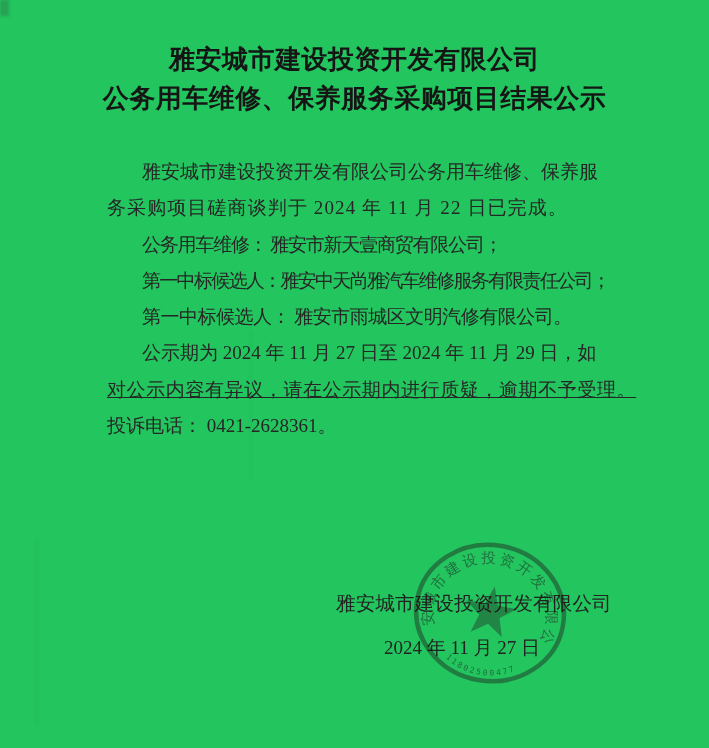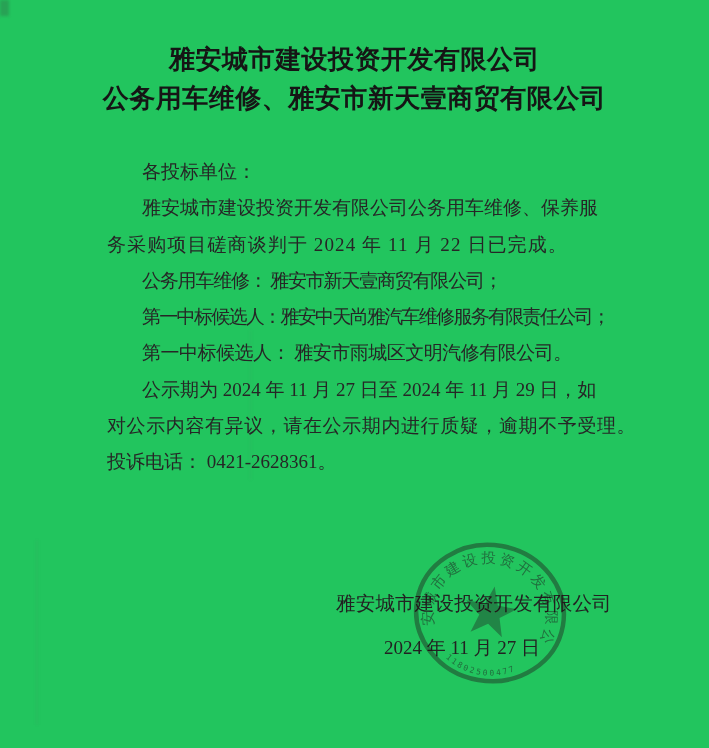--- a/index.html
+++ b/index.html
@@ -28,21 +28,21 @@
   .body-block{
     position:absolute;left:107px;top:154px;width:504px;
     font-size:19px;
   }
   .bodyline{
     height:36.3px;line-height:36.3px;
     white-space:pre;
   }
   .indent{padding-left:35px;}
   .lsp11{letter-spacing:1.1px;}
-  .lsp06{letter-spacing:.6px;}
+  .lsp06{letter-spacing:.6px;text-decoration:underline;}
   .lsm05{letter-spacing:-.5px;}
   .lsm12{letter-spacing:-1.2px;}
   .lsm17{letter-spacing:-1.7px;}
 
   .sig-company{
     position:absolute;left:336px;top:589px;
     font-size:19.5px;line-height:30px;white-space:pre;
     letter-spacing:.2px;color:#222;
   }
   .sig-date{
@@ -75,25 +75,24 @@
 <body>
 
 <div class="page">
 
   <div class="scan-streak streak-a"></div>
   <div class="scan-streak streak-b"></div>
   <div class="corner-smudge"></div>
 
   <div class="title">
     <div>雅安城市建设投资开发有限公司</div>
-    <div>公务用车维修、雅安市新天壹商贸有限公司</div>
+    <div>公务用车维修、保养服务采购项目结果公示</div>
   </div>
 
   <div class="body-block">
-    <div class="bodyline indent">各投标单位：</div>
     <div class="bodyline indent">雅安城市建设投资开发有限公司公务用车维修、保养服</div>
     <div class="bodyline lsp11">务采购项目磋商谈判于 2024 年 11 月 22 日已完成。</div>
     <div class="bodyline indent lsm12">公务用车维修： 雅安市新天壹商贸有限公司；</div>
     <div class="bodyline indent lsm17">第一中标候选人：雅安中天尚雅汽车维修服务有限责任公司；</div>
     <div class="bodyline indent lsm05">第一中标候选人： 雅安市雨城区文明汽修有限公司。</div>
     <div class="bodyline indent">公示期为 2024 年 11 月 27 日至 2024 年 11 月 29 日，如</div>
     <div class="bodyline lsp06">对公示内容有异议，请在公示期内进行质疑，逾期不予受理。</div>
     <div class="bodyline">投诉电话： 0421-2628361。</div>
   </div>
 

